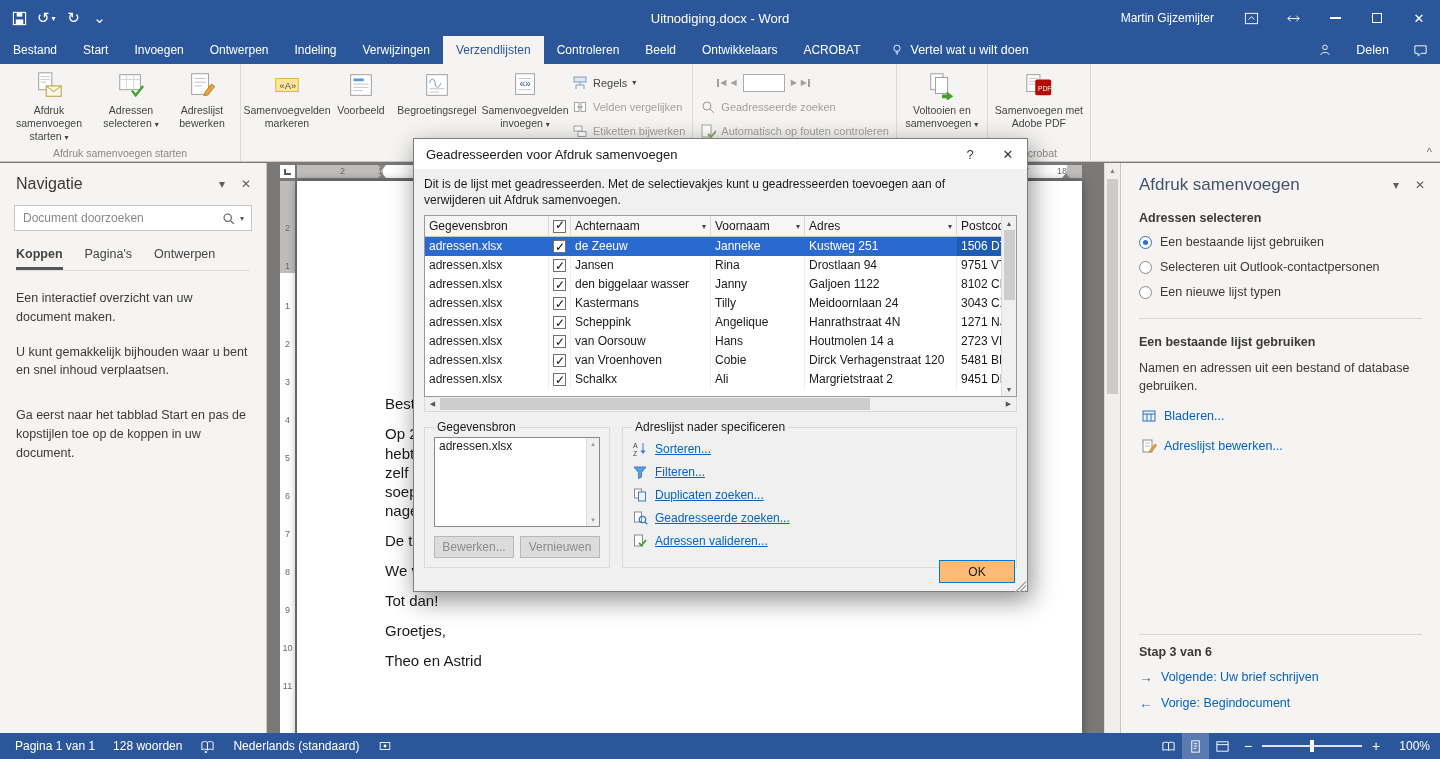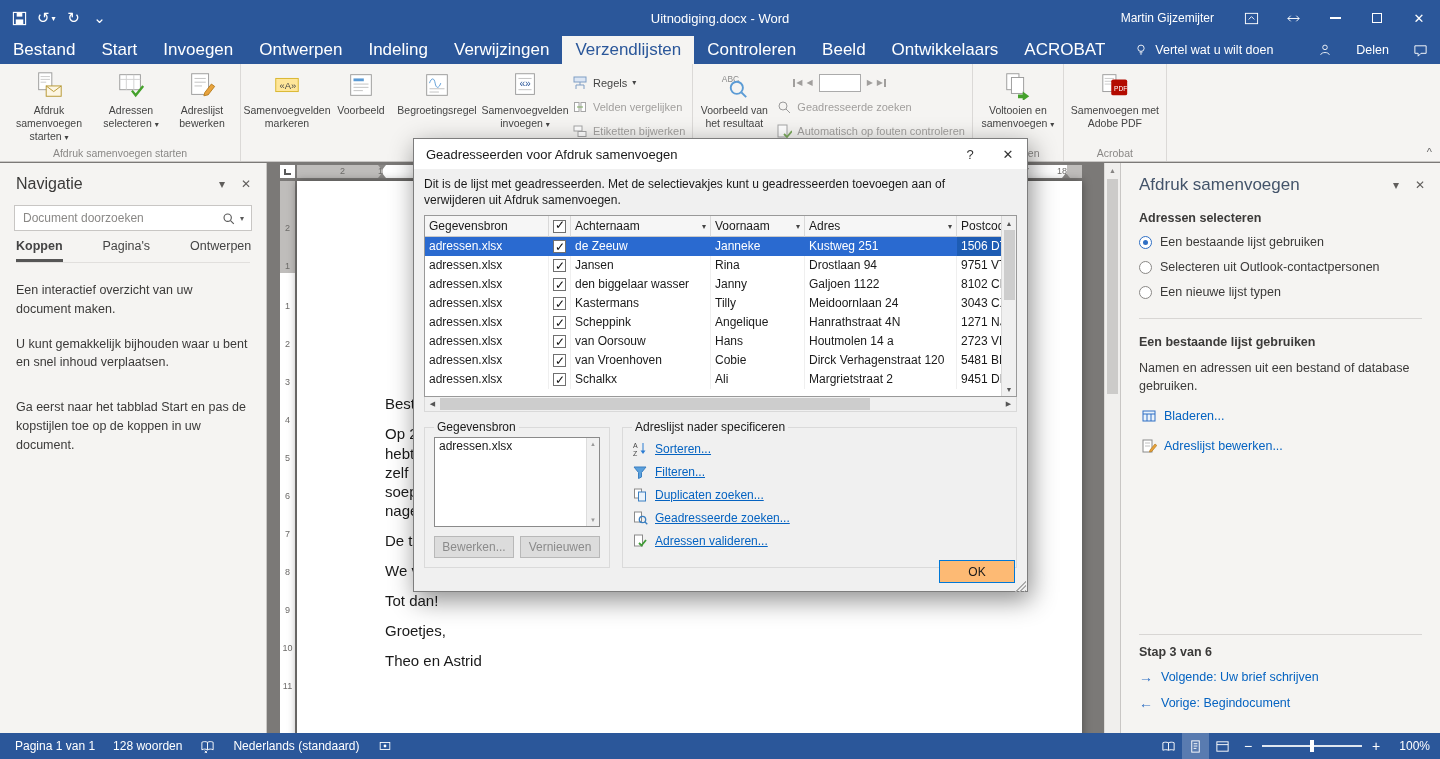--- a/index.html
+++ b/index.html
@@ -15,21 +15,21 @@
   .tb-title{position:absolute;left:50%;transform:translateX(-50%);font-size:13px;white-space:nowrap}
   .tb-right{margin-left:auto;display:flex;align-items:center;height:100%}
   .tb-user{font-size:12px;margin-right:16px}
   .win-btn{width:42px;height:36px;display:flex;align-items:center;justify-content:center;font-size:13px}
   .min-bar{width:11px;height:2px;background:#fff;display:block}
   .max-box{width:10px;height:10px;border:1px solid #fff;display:block}
 
   
   .tabsrow{position:absolute;top:36px;left:0;right:0;height:28px;background:#2b579a;display:flex;align-items:stretch;color:#fff;z-index:5}
   .tabs{display:flex}
-  .tab{display:flex;align-items:center;padding:0 13px;font-size:17px;white-space:nowrap}
+  .tab{display:flex;align-items:center;padding:0 13px;font-size:12px;white-space:nowrap}
   .tab.on{background:#f5f4f2;color:#2b579a}
   .tellme{display:flex;align-items:center;gap:7px;padding:0 12px;font-size:12.5px;margin-left:4px}
   .tabs-right{margin-left:auto;display:flex;align-items:center}
   .share{display:flex;align-items:flex-start;gap:24px;padding:0 12px;font-size:12.5px}
   .commentsbtn{padding:0 12px;display:flex;align-items:center}
 
   
   .ribbon{position:absolute;top:64px;left:0;right:0;height:98px;background:#f5f4f2;border-bottom:1px solid #c9c7c5;display:flex;align-items:stretch;z-index:1}
   .rgroup{position:relative;border-right:1px solid #dbd9d7;display:flex;align-items:flex-start;padding:3px 3px 16px 3px}
   .rgroup-label{position:absolute;bottom:2px;left:0;right:0;text-align:center;font-size:10.5px;color:#8a8886;white-space:nowrap;overflow:hidden}
@@ -54,21 +54,21 @@
 
   
   .navpane{width:267px;background:#f5f4f2;border-right:1px solid #c9c7c5;display:flex;flex-direction:column}
   .np-head{display:flex;align-items:center;padding:12px 8px 4px 16px}
   .np-title{font-size:16px;color:#3b3a39;flex:1}
   .np-icon{width:24px;text-align:center;color:#605e5c;font-size:12px}
   .np-search{height:26px;margin:8px 14px 0;background:#fff;border:1px solid #c8c6c4;display:flex;align-items:center}
   .np-search input{flex:1;min-width:0;border:none;outline:none;font:12px "Liberation Sans",sans-serif;padding:0 8px;color:#444;background:transparent}
   .np-search input::placeholder{color:#8a8886}
   .np-sbtn{display:flex;align-items:center;gap:5px;padding:0 7px;height:100%}
-  .np-tabs{display:flex;gap:40px;margin:8px 16px 0;border-bottom:1px solid #e1dfdd}
+  .np-tabs{display:flex;gap:22px;margin:16px 16px 0;border-bottom:1px solid #e1dfdd}
   .np-tab{padding-bottom:6px;font-size:12.5px;color:#444}
   .np-tab.on{font-weight:bold;border-bottom:3px solid #565656}
   .np-paras{margin:18px 16px 0}
   .np-para{font-size:12.5px;line-height:1.5;color:#3b3a39;margin-bottom:16px}
   .np-para:last-child{margin-top:26px}
 
   
   .docarea{flex:1;position:relative;background:#7b7977;overflow:hidden}
   .corner{position:absolute;left:13px;top:2px;width:15px;height:13px;background:#fff;display:flex;align-items:center;justify-content:center}
   .corner-glyph{width:7px;height:6px;border-left:2px solid #595959;border-bottom:2px solid #595959}
@@ -341,28 +341,20 @@
           <svg class="i16" viewBox="0 0 16 16">
               <rect x="2" y="3" width="8" height="5" fill="#fff" stroke="#a5a5a5"></rect>
               <rect x="6" y="8.5" width="8" height="5" fill="#fff" stroke="#a5a5a5"></rect>
             </svg>
           <span>Etiketten bijwerken</span>
         </div>
       </div>
     </div>
 
     <div class="rgroup">
-      <div class="bigbtn w76">
-        <svg class="i30" viewBox="0 0 32 32">
-            <text x="3" y="13" font-size="9" fill="#8a8a8a">ABC</text>
-            <circle cx="19" cy="19" r="6.5" fill="none" stroke="#5b9bd5" stroke-width="2"></circle>
-            <path d="M24 24l5 5" stroke="#5b9bd5" stroke-width="2"></path>
-          </svg>
-        <span class="lbl">Voorbeeld van het resultaat</span>
-      </div>
       <div class="smallcol">
         <div class="recrow">
           <span class="rg">
               <i class="bar"></i>
               <span>◀</span>
             </span>
           <span class="rg">
               <span>◀</span>
             </span>
           <input class="recinput" value="" style="">

